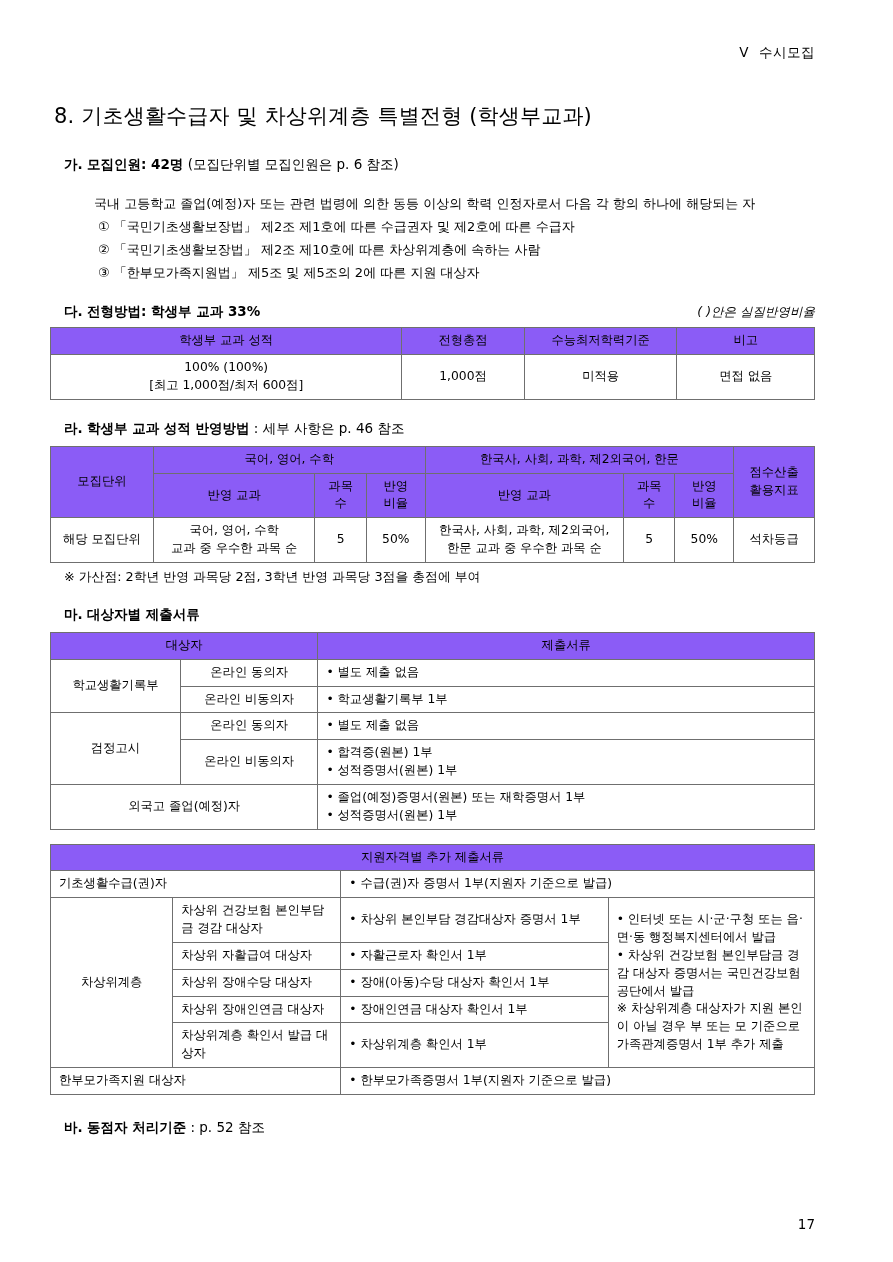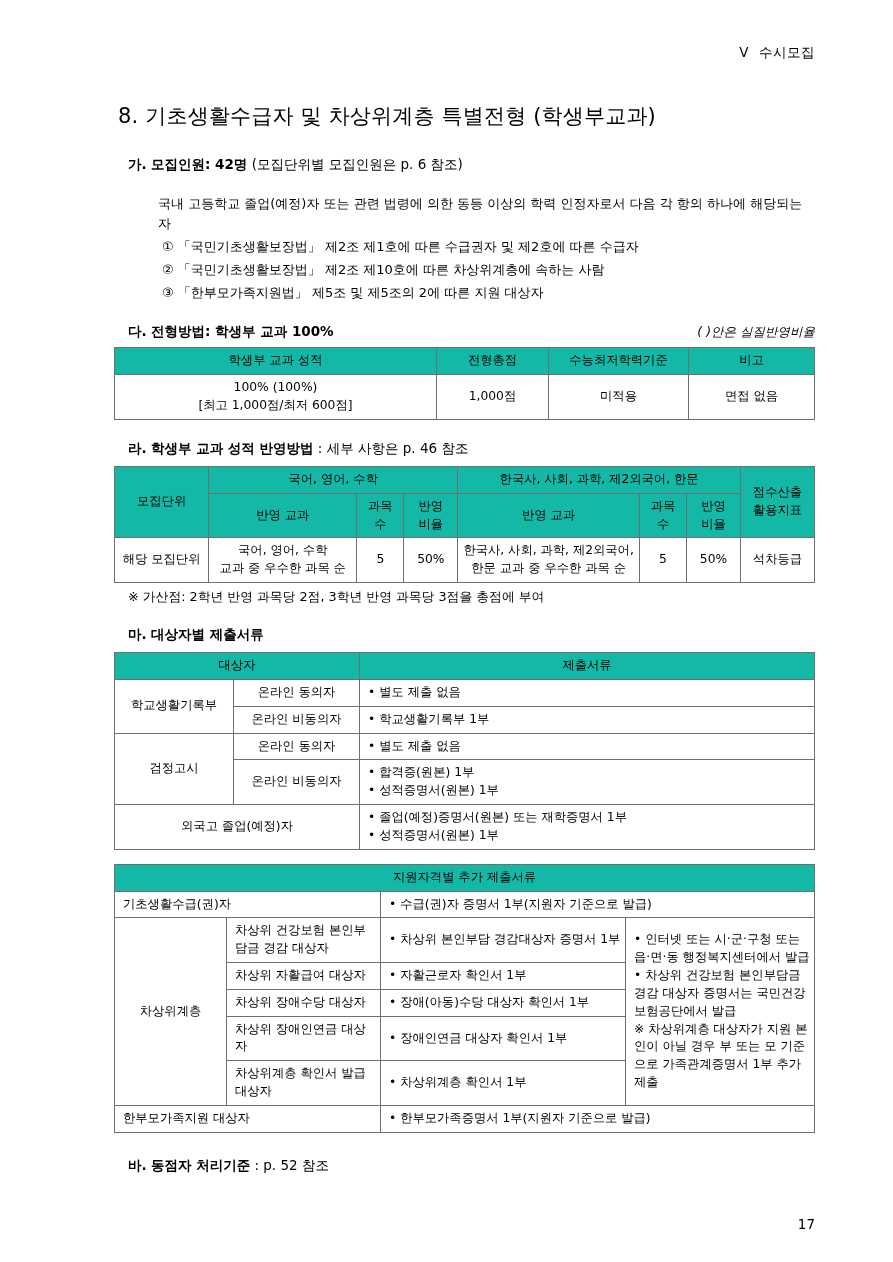--- a/index.html
+++ b/index.html
@@ -10,21 +10,21 @@
   body {
     font-family: "DejaVu Sans", "Liberation Sans", sans-serif;
     color: #000000;
   }
   .page {
     position: relative;
     width: 893px;
     height: 1262px;
     background: #ffffff;
     box-sizing: border-box;
-    padding: 44px 78px 0 114px;
+    padding: 44px 78px 0 50px;
   }
   .header-right {
     text-align: right;
     font-size: 13.5px;
     letter-spacing: 0.5px;
     margin-bottom: 40px;
   }
   .header-right .sec-num { margin-right: 10px; }
 
   h1.section-title {
@@ -62,21 +62,21 @@
   }
   table td, table th {
     border: 1px solid #6f6f6f;
     padding: 4px 4px;
     text-align: center;
     vertical-align: middle;
     font-weight: normal;
     line-height: 1.45;
   }
   th.hd, td.hd {
-    background: #14b8a6;
+    background: #8b5cf6;
   }
   td.left {
     text-align: left;
     padding-left: 8px;
   }
   .tbl-wrap { margin: 0 0 4px 0; }
   .row-between {
     display: flex;
     align-items: flex-end;
     justify-content: space-between;
@@ -122,21 +122,21 @@
     <p class="body-text">국내 고등학교 졸업(예정)자 또는 관련 법령에 의한 동등 이상의 학력 인정자로서 다음 각 항의 하나에 해당되는 자</p>
     <div class="indent-list">① 「국민기초생활보장법」 제2조 제1호에 따른 수급권자 및 제2호에 따른 수급자</div>
     <div class="indent-list">② 「국민기초생활보장법」 제2조 제10호에 따른 차상위계층에 속하는 사람</div>
     <div class="indent-list">③ 「한부모가족지원법」 제5조 및 제5조의 2에 따른 지원 대상자</div>
   </div>
 
   <div class="blk mt8">
     <div class="row-between">
       <div class="subhead">
         <span class="lbl">다.</span>
-        <span class="lbl">전형방법: 학생부 교과 100%</span>
+        <span class="lbl">전형방법: 학생부 교과 33%</span>
       </div>
       <div style="font-size:12.5px;font-style:italic;">( )안은 실질반영비율</div>
     </div>
     <div class="tbl-wrap">
       <table>
         <colgroup>
           <col style="width:46%">
             <col style="width:16%">
             <col style="width:20%">
             <col style="width:18%">

